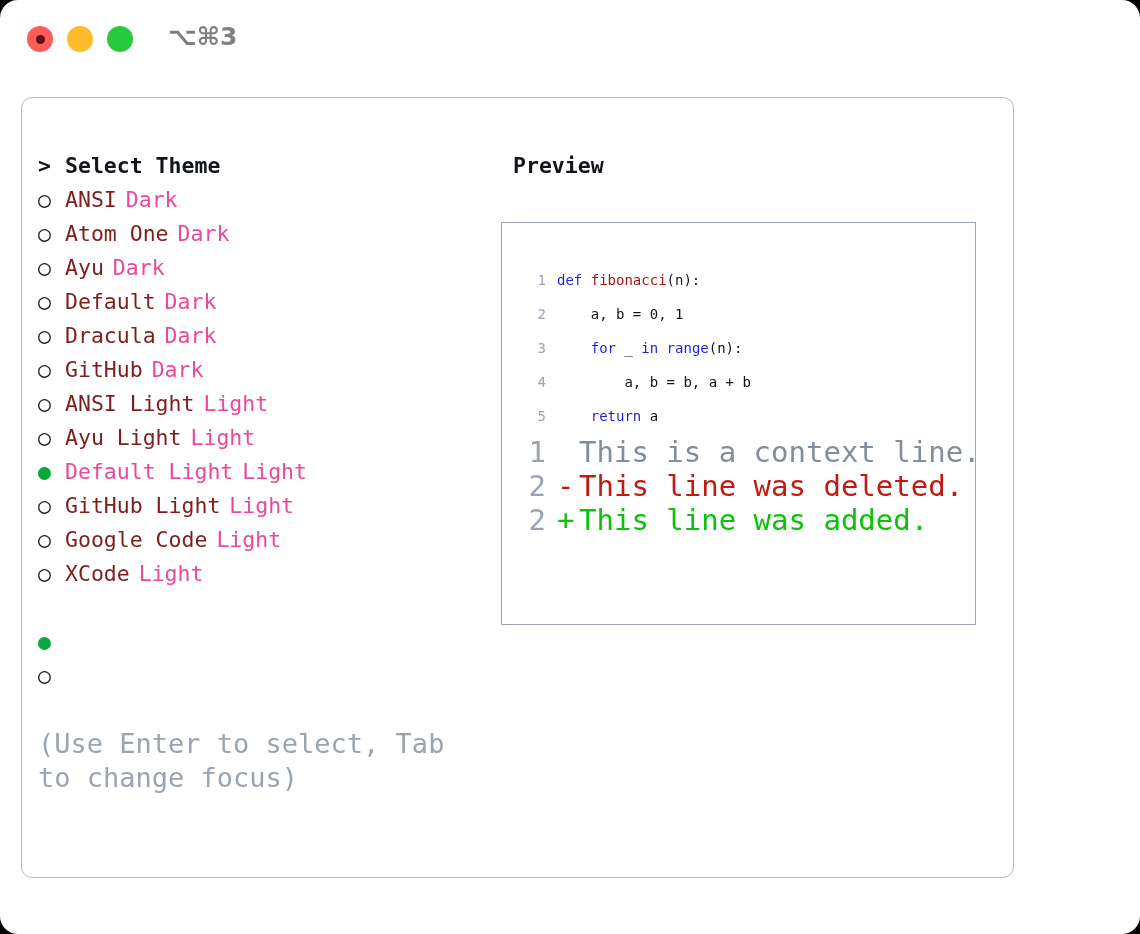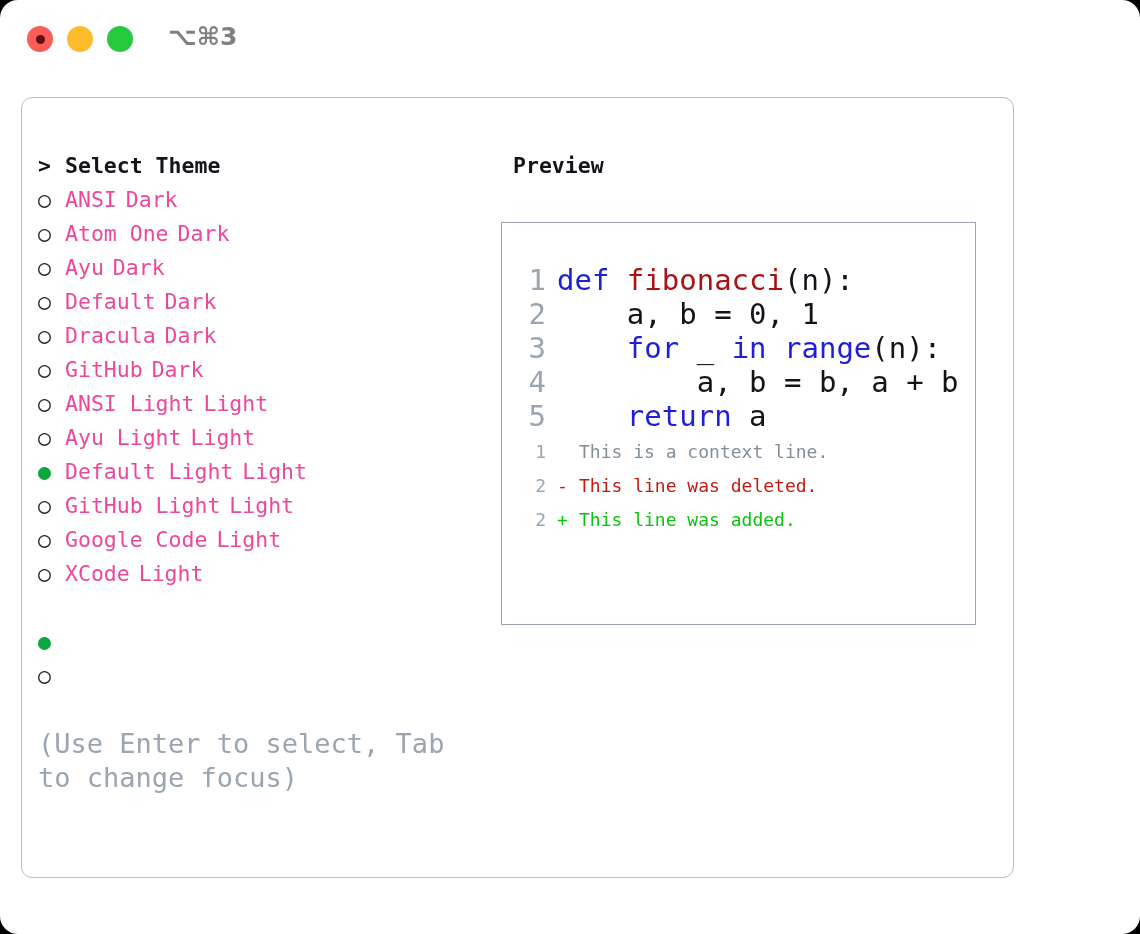--- a/index.html
+++ b/index.html
@@ -105,21 +105,21 @@
     text-align: left;
     font-size: 21.5px;
   }
   .bullet-hollow { color: #222831; }
   .bullet-filled { color: #07a83c; }
   .row-header {
     font-weight: bold;
     color: #111418;
   }
   .row-header .bullet { color: #111418; font-weight: bold; }
-  .label      { color: #ec4899; }
+  .label      { color: #7f1d1d; }
   .label-sel  { color: #ec4899; }
   .tag        { color: #ec4899; margin-left: 9px; }
   .spacer-row { height: 34px; }
   .hint {
     margin-top: 34px;
     font-size: 27px;
     line-height: 34px;
     color: #9aa5b1;
     width: 420px;
   }
@@ -146,21 +146,21 @@
     background: #ffffff;
     position: relative;
   }
   .code-area {
     position: absolute;
     left: 16px;
     top: 40px;
     right: 6px;
   }
   .code-line {
-    font-size: 29px;
+    font-size: 14px;
     line-height: 34px;
     white-space: pre;
   }
   .lineno {
     display: inline-block;
     width: 28px;
     text-align: right;
     color: #9aa5b1;
     margin-right: 11px;
   }
@@ -168,21 +168,21 @@
   .tok-fn   { color: #a81414; }
   .tok-def  { color: #111418; }
   .tok-builtin { color: #1f1fd8; }
   .diff-area {
     position: absolute;
     left: 16px;
     top: 212px;
     right: 6px;
   }
   .diff-line {
-    font-size: 18px;
+    font-size: 29px;
     line-height: 34px;
     white-space: pre;
   }
   .diff-sign {
     display: inline-block;
     width: 22px;
   }
   .diff-context { color: #838e9b; }
   .diff-del     { color: #c21a12; }
   .diff-add     { color: #0bc30b; }

